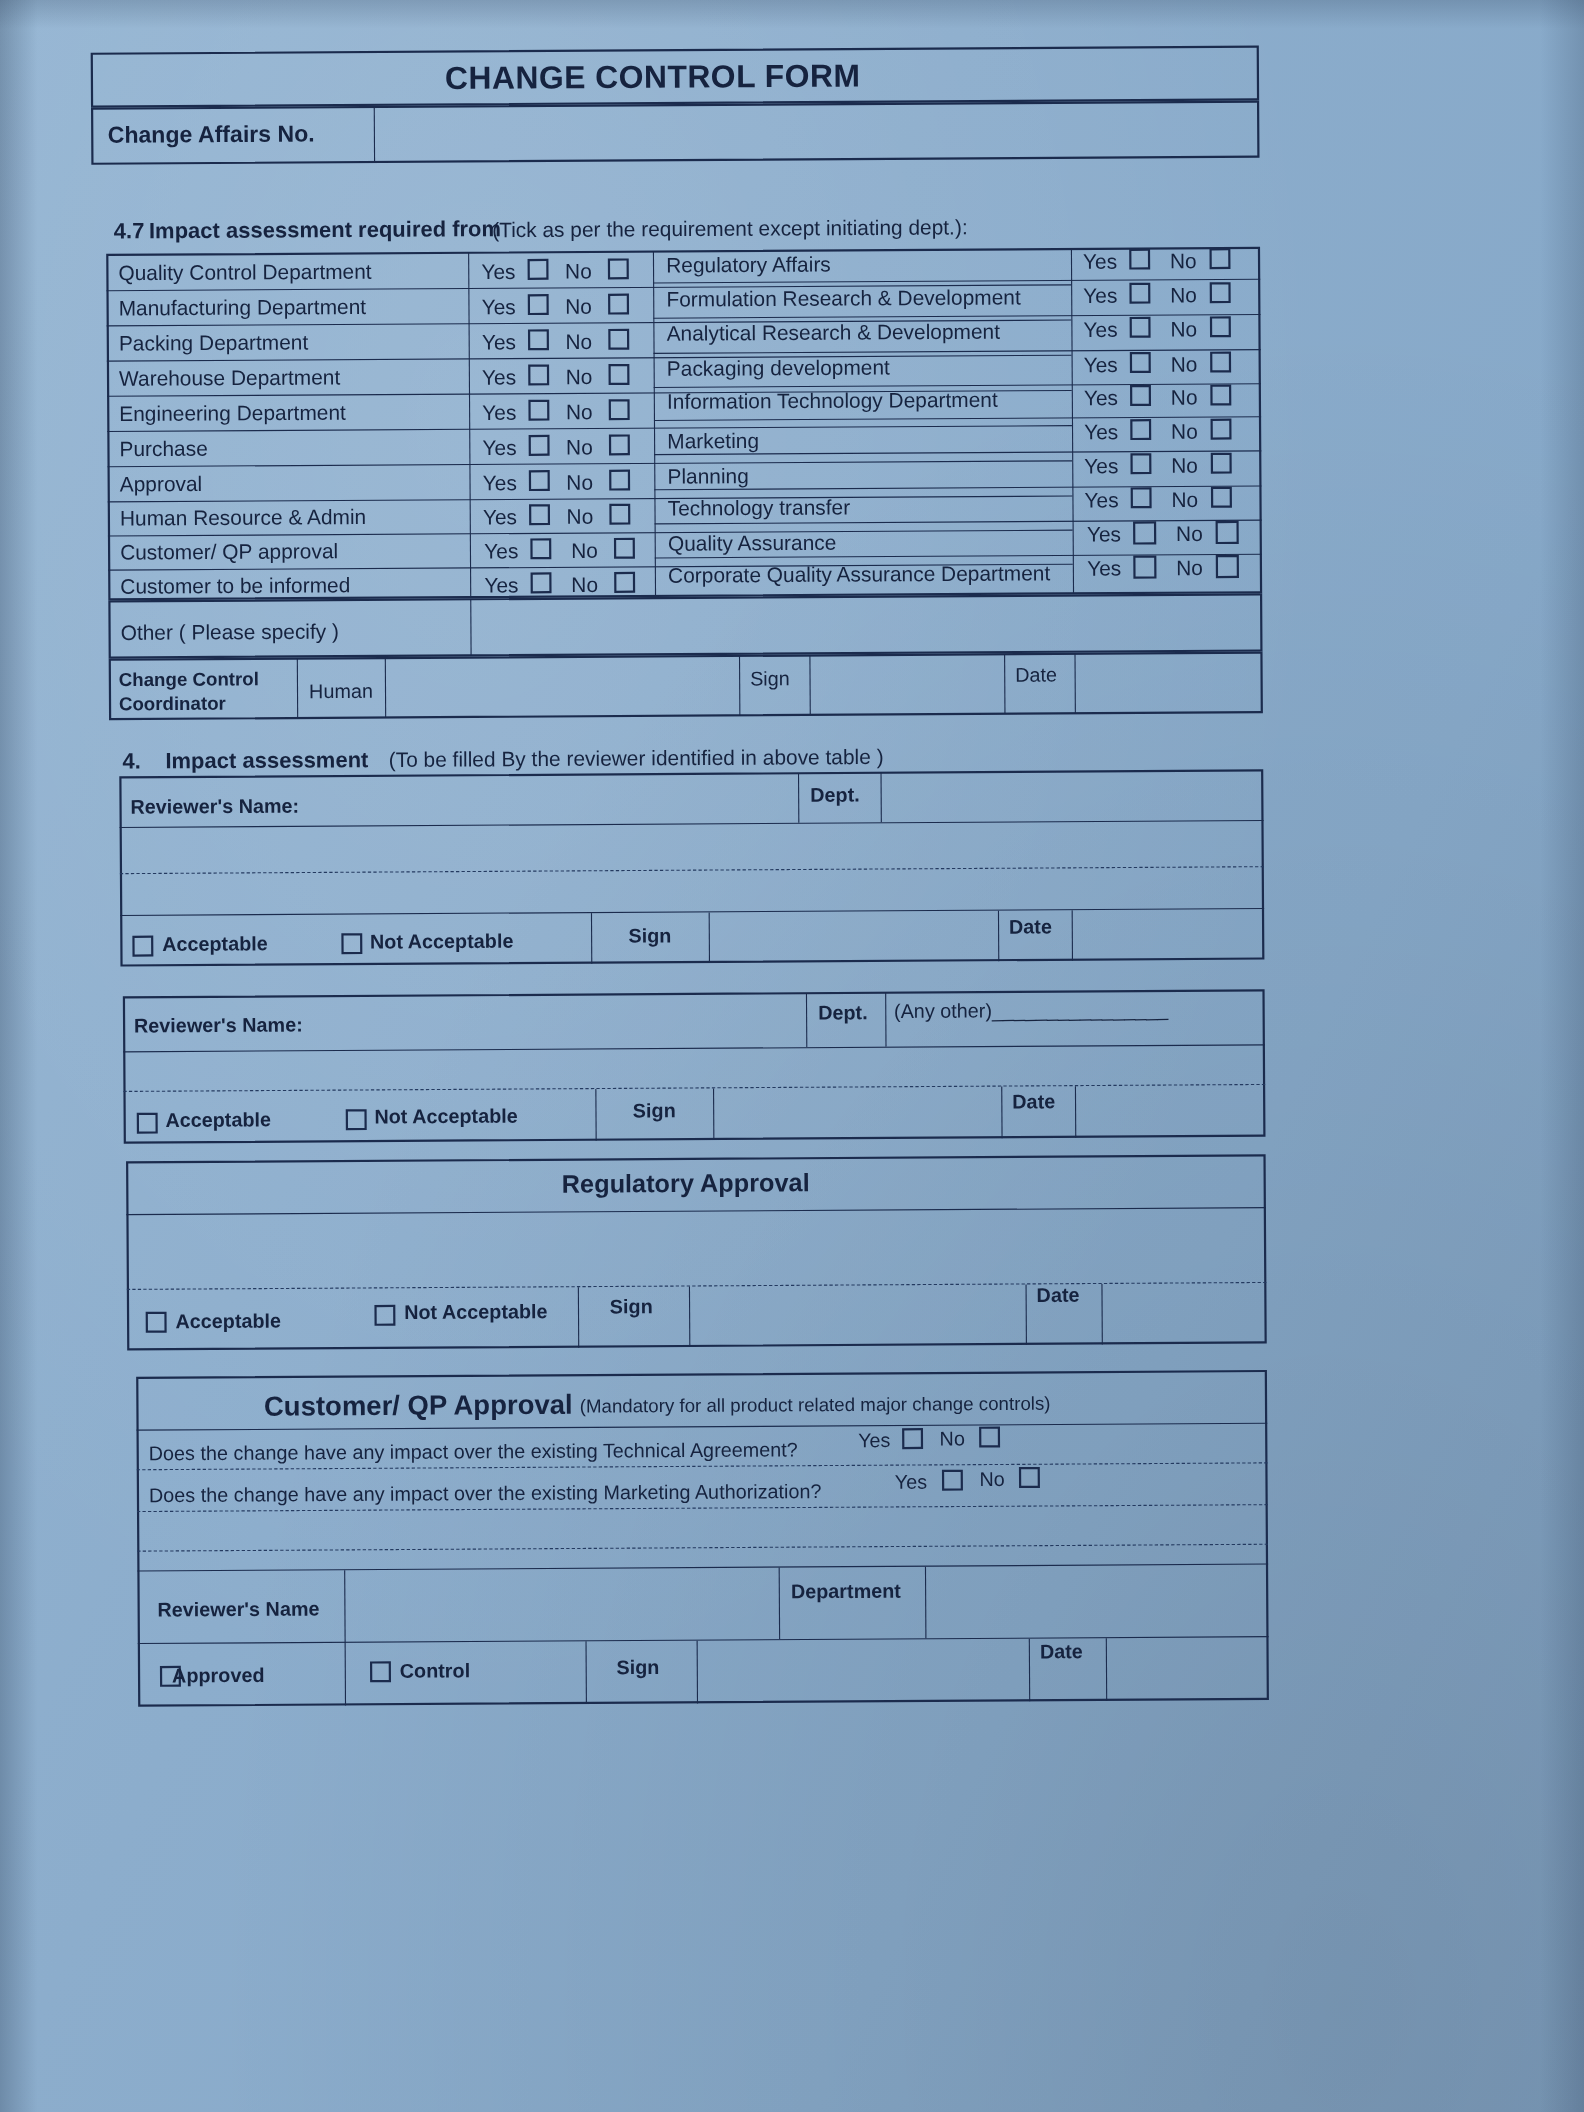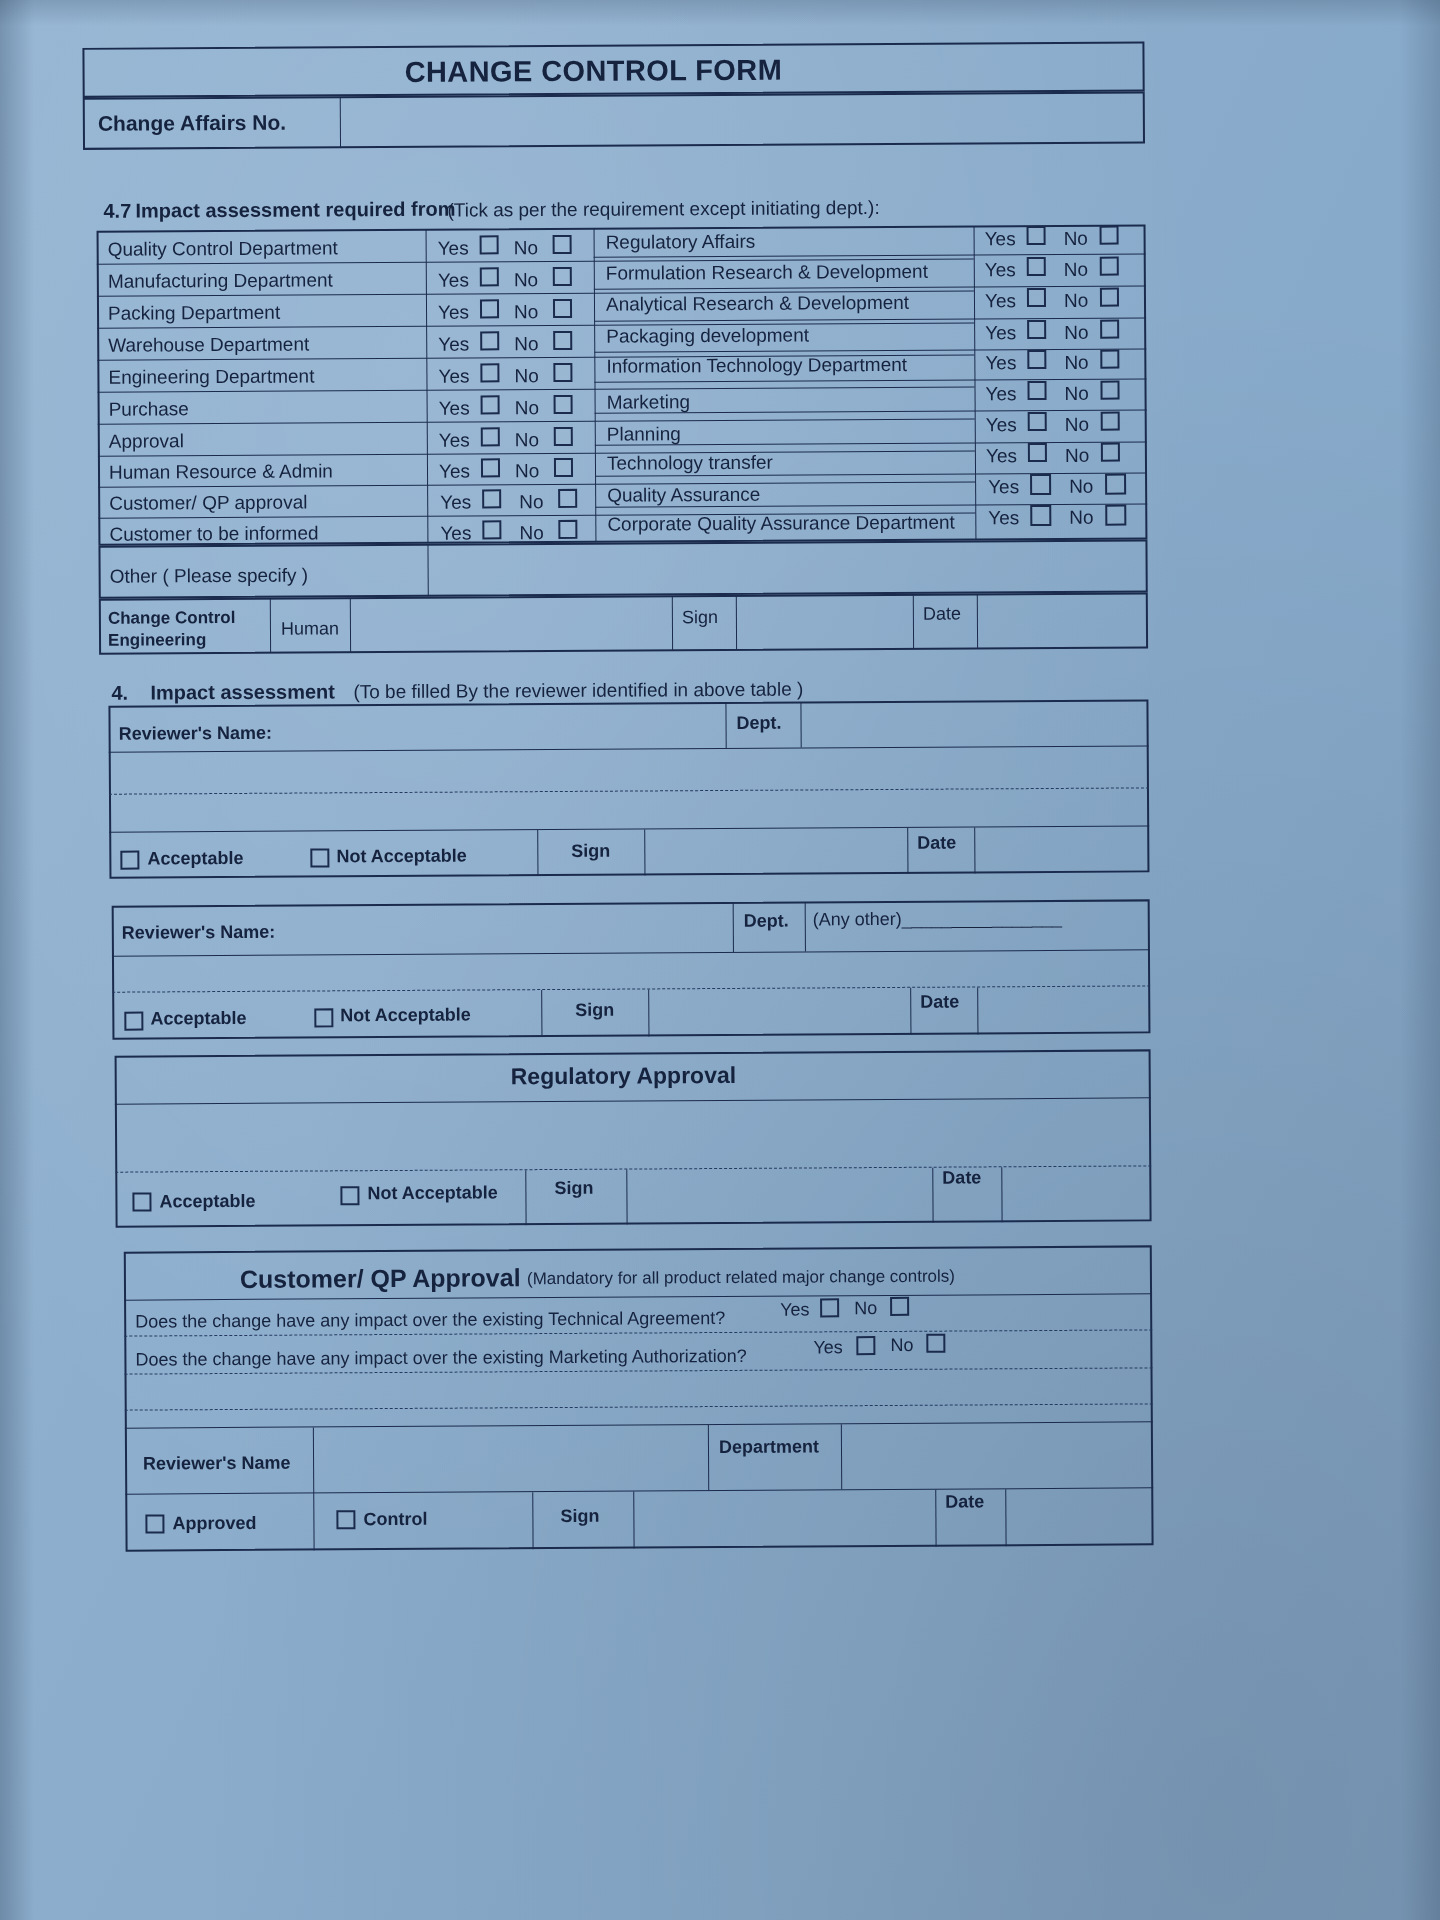--- a/index.html
+++ b/index.html
@@ -274,21 +274,21 @@
 
   <div class="bx" style="left:101px; top:595px; width:1049px; height:56px;"></div>
   <div class="line-v" style="left:272px; top:596px; height:54px;"></div>
   <div class="line-v" style="left:352px; top:596px; height:54px;"></div>
   <div class="line-v" style="left:674px; top:596px; height:54px;"></div>
   <div class="line-v" style="left:738px; top:596px; height:54px;"></div>
   <div class="line-v" style="left:915px; top:596px; height:54px;"></div>
   <div class="line-v" style="left:979px; top:596px; height:54px;"></div>
 
   <div class="txt b f17" style="left:110px; top:605px;">Change Control</div>
-  <div class="txt b f17" style="left:110px; top:627px;">Engineering</div>
+  <div class="txt b f17" style="left:110px; top:627px;">Coordinator</div>
   <div class="txt f18" style="left:283px; top:616px;">Human</div>
   <div class="txt f18" style="left:362px; top:616px;"></div>
   <div class="txt f18" style="left:684px; top:607px;">Sign</div>
   <div class="txt f18" style="left:748px; top:616px;"></div>
   <div class="txt f18" style="left:925px; top:605px;">Date</div>
   <div class="txt f18" style="left:990px; top:616px;"></div>
 
   <div class="txt b f20" style="left:113px; top:678px;">4.</div>
   <div class="txt b f20" style="left:152px; top:678px;">Impact assessment</div>
   <div class="txt f19" style="left:355px; top:679px;">(To be filled By the reviewer identified in above table )</div>
@@ -394,21 +394,21 @@
   <div class="txt b f18" style="left:140px; top:1450px;">Reviewer's Name</div>
   <div class="txt f18" style="left:322px; top:1450px;"></div>
   <div class="txt b f18" style="left:716px; top:1437px;">Department</div>
   <div class="txt f18" style="left:850px; top:1450px;"></div>
 
   <div class="line-v" style="left:529px; top:1491px; height:57px;"></div>
   <div class="line-v" style="left:630px; top:1491px; height:57px;"></div>
   <div class="line-v" style="left:932px; top:1491px; height:57px;"></div>
   <div class="line-v" style="left:1002px; top:1491px; height:57px;"></div>
   <div class="cbx" style="left:142px; top:1511px; width:19px; height:19px;"></div>
-  <div class="txt b f18" style="left:169px; top:1510px;">Approved</div>
+  <div class="txt b f18" style="left:153px; top:1510px;">Approved</div>
   <div class="cbx" style="left:333px; top:1508px; width:19px; height:19px;"></div>
   <div class="txt b f18" style="left:360px; top:1507px;">Control</div>
   <div class="txt b f18" style="left:557px; top:1505px;">Sign</div>
   <div class="txt f18" style="left:645px; top:1512px;"></div>
   <div class="txt b f18" style="left:942px; top:1493px;">Date</div>
   <div class="txt f18" style="left:1014px; top:1508px;"></div>
 
 </div>
 
 </body></html>

